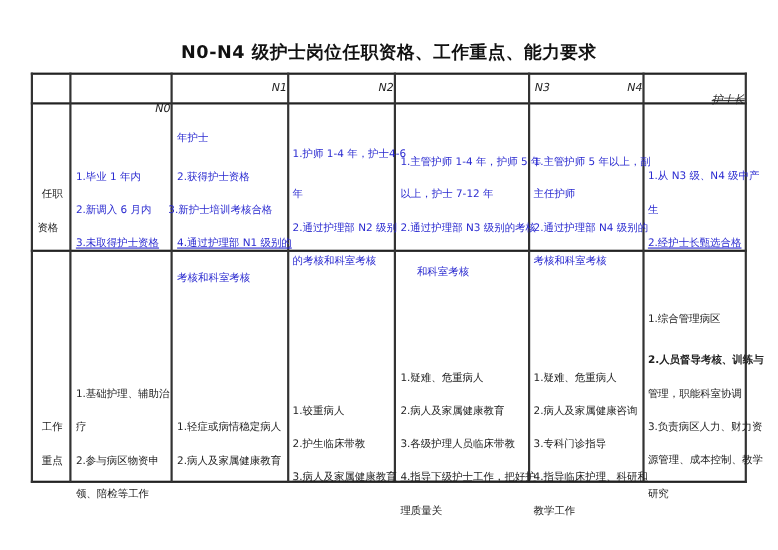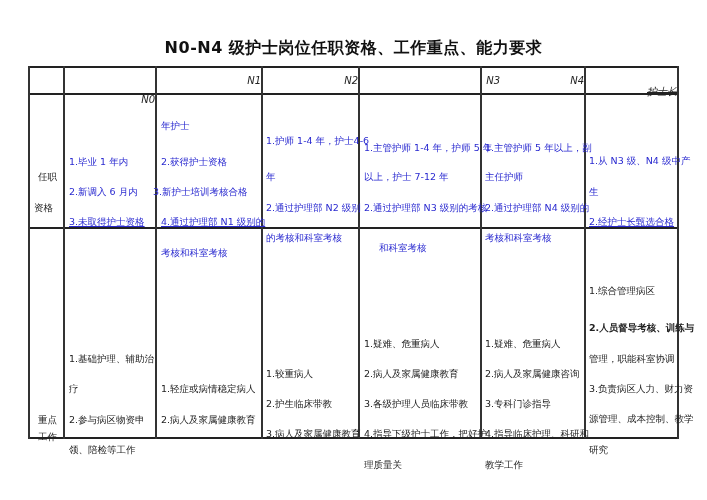--- a/index.html
+++ b/index.html
@@ -69,21 +69,21 @@
 
 <div class="txt blue" style="left:485px; top:142px;">1.主管护师 5 年以上，副</div>
 <div class="txt blue" style="left:485px; top:171px;">主任护师</div>
 <div class="txt blue" style="left:485px; top:202px;">2.通过护理部 N4 级别的</div>
 <div class="txt blue" style="left:485px; top:232px;">考核和科室考核</div>
 
 <div class="txt blue" style="left:589px; top:155px;">1.从 N3 级、N4 级中产</div>
 <div class="txt blue" style="left:589px; top:186px;">生</div>
 <div class="txt blue ul" style="left:589px; top:216px;">2.经护士长甄选合格</div>
 
-<div class="txt dark" style="left:38px; top:383px;margin-top:48px;">工作</div>
+<div class="txt dark" style="left:38px; top:383px;">工作</div>
 <div class="txt dark" style="left:38px; top:414px;">重点</div>
 
 <div class="txt dark" style="left:69px; top:353px;">1.基础护理、辅助治</div>
 <div class="txt dark" style="left:69px; top:383px;">疗</div>
 <div class="txt dark" style="left:69px; top:414px;">2.参与病区物资申</div>
 <div class="txt dark" style="left:69px; top:444px;">领、陪检等工作</div>
 
 <div class="txt dark" style="left:161px; top:383px;">1.轻症或病情稳定病人</div>
 <div class="txt dark" style="left:161px; top:414px;">2.病人及家属健康教育</div>
 

